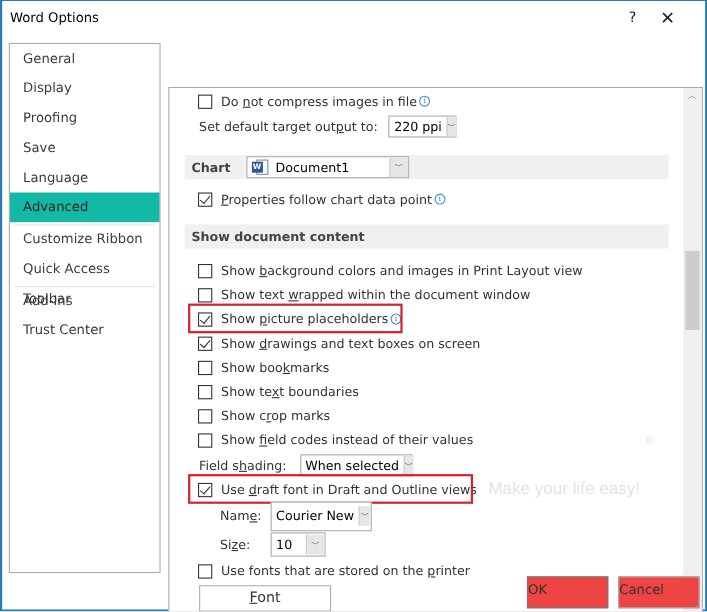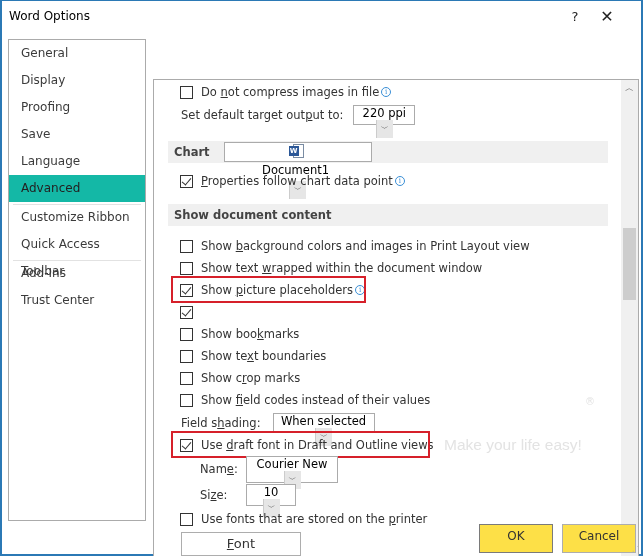--- a/index.html
+++ b/index.html
@@ -24,34 +24,34 @@
   .scroll-thumb { position: absolute; left: 2px; top: 148px; width: 13px; height: 72px; background: #cdcdcd; }
 
   .row { position: absolute; left: 26px; height: 20px; display: flex; align-items: center; font-size: 11.5px; color: #333; white-space: nowrap; }
   .cb { width: 13px; height: 13px; border: 1px solid #333; background: #fff; margin-right: 8px; position: relative; flex: none; }
   .cb.checked::after { content: ""; position: absolute; left: 3px; top: 0px; width: 4px; height: 8px; border-right: 1.5px solid #333; border-bottom: 1.5px solid #333; transform: rotate(40deg); }
   .info-icon { display: inline-block; width: 10px; height: 10px; border: 1px solid #3a8fd6; border-radius: 50%; color: #3a8fd6; font-size: 7px; line-height: 8px; text-align: center; margin-left: 2px; font-family: "DejaVu Serif", serif; }
   .u { text-decoration: underline; }
 
   .section-hdr { position: absolute; left: 14px; width: 440px; height: 22px; background: #f0f0f0; font-weight: bold; font-size: 11.5px; color: #444; line-height: 22px; padding-left: 6px; }
 
-  .combo { display: inline-flex; height: 20px; border: 1px solid #ababab; background: #fff; align-items: center; flex-direction: column; }
+  .combo { display: inline-flex; height: 20px; border: 1px solid #ababab; background: #fff; align-items: center; }
   .combo-value { padding: 0 4px; font-size: 11.5px; color: #000; flex: 1; }
   .combo-arrow { width: 17px; height: 18px; background: #e6e6e6; border-left: 1px solid #ccc; text-align: center; font-size: 8px; line-height: 18px; color: #555; }
 
   .highlight { position: absolute; border: 2px solid #d6202a; }
 
   .plain-btn { position: absolute; height: 24px; border: 1px solid #adadad; background: #fff; font-size: 13px; color: #333; text-align: center; line-height: 22px; }
 
   .watermark { position: absolute; left: 440px; top: 393px; width: 160px; height: 70px; }
   .wm-brand { position: absolute; left: 0; top: 0; font-family: "Liberation Sans", sans-serif; font-weight: bold; font-size: 34px; color: #e3e3e3; letter-spacing: 1px; }
   .wm-reg { position: absolute; left: 143px; top: 2px; font-size: 10px; color: #e3e3e3; }
   .wm-tag { position: absolute; left: 2px; top: 42px; font-family: "Liberation Sans", sans-serif; font-size: 15.5px; color: #e3e3e3; }
 
-  .footer-btn { position: absolute; top: 523px; height: 29px; border: 1px solid #adadad; background: #fde047; font-size: 12px; text-align: center; line-height: 23px; color: #333; }
+  .footer-btn { position: absolute; top: 523px; height: 29px; border: 1px solid #adadad; background: #ef4444; font-size: 12px; text-align: left; line-height: 23px; color: #333; }
   .footer-btn.ok { border: 1px solid #7a7a7a; }
   .grip { position: absolute; right: 2px; bottom: 1px; font-size: 7px; color: #aaa; }
 
   .word-icon { width: 16px; height: 16px; margin: 0 6px 0 4px; position: relative; flex: none; }
   .word-icon .pg { position: absolute; left: 4px; top: 1px; width: 11px; height: 14px; border: 1px solid #7a8ca3; background: #fff; }
   .word-icon .w { position: absolute; left: 0; top: 3px; width: 10px; height: 10px; background: #2b5797; color: #fff; font-size: 7px; font-weight: bold; text-align: center; line-height: 10px; }
 </style>
 </head>
 <body>
 
@@ -121,20 +121,21 @@
     </div>
     <div class="row" style="top:200px">
       <span class="cb checked"></span>
       <span><span>Show </span><span class="u">p</span><span>icture placeholders</span></span>
       <span class="info-icon">i</span>
     </div>
     <div class="highlight" style="left:17px; top:196px; width:195px; height:27px"></div>
 
     <div class="row" style="top:222px">
       <span class="cb checked"></span>
+      <span><span>Show </span><span class="u">d</span><span>rawings and text boxes on screen</span></span>
     </div>
     <div class="row" style="top:244px">
       <span class="cb"></span>
       <span><span>Show boo</span><span class="u">k</span><span>marks</span></span>
     </div>
     <div class="row" style="top:266px">
       <span class="cb"></span>
       <span><span>Show te</span><span class="u">x</span><span>t boundaries</span></span>
     </div>
     <div class="row" style="top:288px">

